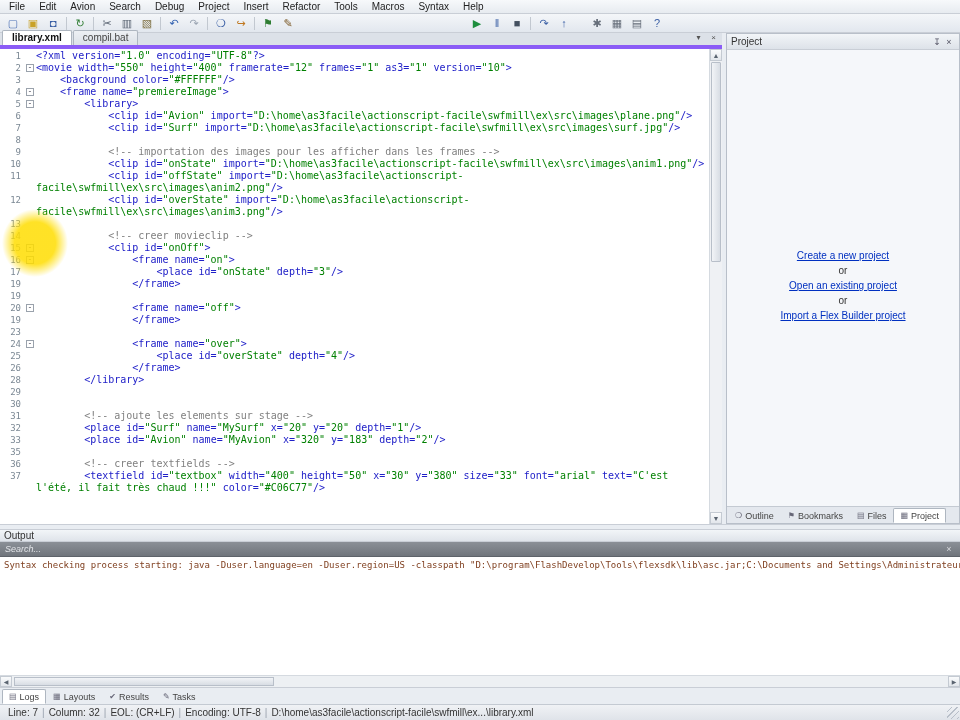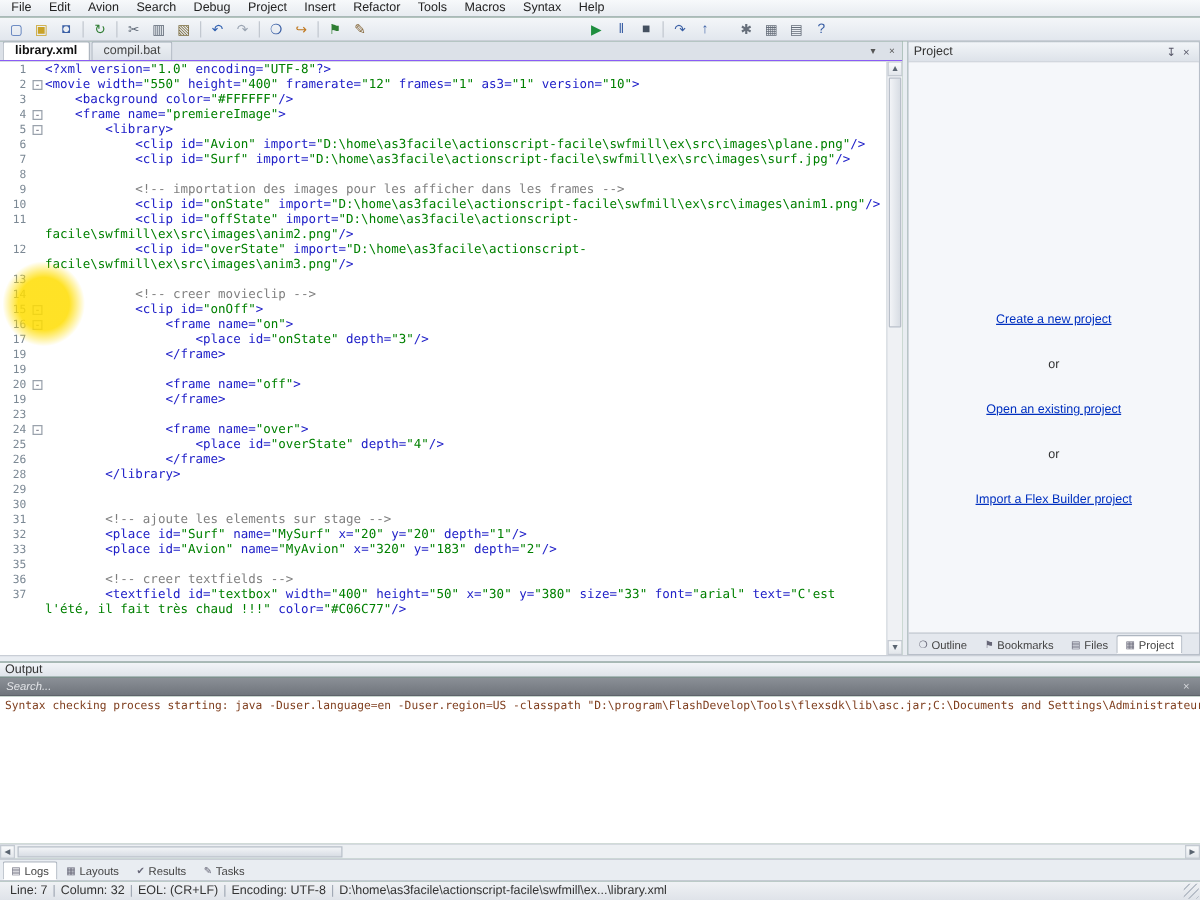--- a/index.html
+++ b/index.html
@@ -1,32 +1,32 @@
 <!DOCTYPE html>
 <html style="--tok-tag: #2020C8; --tok-value: #008000; --tok-comment: #808080; --link: #0030C0; --highlight: #FFDD00; --output-text: #804020; --line-number: #7B8894;"><head>
 <meta charset="utf-8">
 <style>
   *{box-sizing:border-box;margin:0;padding:0}
   html,body{width:960px;height:720px;overflow:hidden}
   body{font-family:"Liberation Sans",sans-serif;background:#fff}
-  .app{width:960px;height:720px;display:flex;flex-direction:column;background:#14532d;font-size:10px;color:#222}
+  .app{width:960px;height:720px;display:flex;flex-direction:column;background:#f97316;font-size:10px;color:#222}
 
   
   .menubar{height:14px;display:flex;align-items:center;background:linear-gradient(#F7F9FB,#E7EBF0);border-bottom:1px solid #C9CED6;padding-left:2px}
   .menu-item{padding:0 7px;line-height:13px;color:#222}
 
   
   .toolbar{height:19px;display:flex;align-items:center;background:linear-gradient(#F4F6F9,#E2E7EE);border-bottom:1px solid #C9CED6;padding-left:3px}
   .tb-icon{width:18px;height:16px;display:inline-flex;align-items:center;justify-content:center;font-size:11px;margin:0 1px;border:1px solid transparent;border-radius:2px}
   .tb-sep{width:1px;height:13px;background:#C2C8D0;margin:0 3px;display:inline-block}
 
   
   .content-row{height:491px;display:flex}
   .left-col{flex:1;display:flex;flex-direction:column;min-width:0}
-  .tabbar{height:16px;background:#DCE1E8;border-bottom:1px solid #8b5cf6;display:flex;align-items:flex-end;padding:1px 2px 0}
+  .tabbar{height:16px;background:#DCE1E8;border-bottom:4px solid #8b5cf6;display:flex;align-items:flex-end;padding:1px 2px 0}
   .tab{padding:1px 9px 2px;font-size:10px;color:#444;border:1px solid #AEB6C0;border-bottom:none;background:linear-gradient(#EDF0F4,#DCE1E8);margin-right:1px;border-radius:2px 2px 0 0;line-height:11px}
   .tab.active{background:#FFF;font-weight:bold;color:#111}
   .tab-ctrls{margin-left:auto;display:flex;gap:2px;padding-bottom:2px}
   .tab-btn{width:13px;height:12px;font-size:8px;display:inline-flex;align-items:center;justify-content:center;color:#555}
 
   
   .editor{flex:1;background:#FFF;position:relative;overflow:hidden}
   .ed-lines{position:absolute;left:0;top:1px;right:13px;font-family:"DejaVu Sans Mono",monospace;font-size:10px;line-height:12px}
   .line{display:flex}
   .ln{width:24px;text-align:right;padding-right:3px;color:var(--line-number,#7B8894);flex:none;font-size:9px;line-height:12px}
@@ -42,21 +42,21 @@
   .sb-thumb{position:absolute;left:1px;right:1px;top:13px;height:200px;background:linear-gradient(90deg,#F2F4F7,#D8DDE4);border:1px solid #B8BFC9;border-radius:1px}
   .blob{position:absolute;left:2px;top:160px;width:66px;height:68px;opacity:.85;background:radial-gradient(closest-side,var(--highlight,#FFDD00),var(--highlight,#FFDD00) 62%,transparent);pointer-events:none}
 
   .vsplitter{width:4px;background:#E9EDF2}
 
   
   .side-panel{width:234px;display:flex;flex-direction:column;background:#F3F5F8;border:1px solid #B8BFC9}
   .panel-header{height:16px;display:flex;align-items:center;background:linear-gradient(#F2F5F8,#DDE2E9);border-bottom:1px solid #C9CED6;padding:0 4px}
   .panel-title{flex:1;font-size:10px;color:#333}
   .panel-hbtn{width:12px;text-align:center;font-size:9px;color:#556}
-  .panel-body{flex:1;display:flex;flex-direction:column;align-items:center;padding-top:200px;gap:25px;background:#F5F7FA}
+  .panel-body{flex:1;display:flex;flex-direction:column;align-items:center;padding-top:200px;gap:4px;background:#F5F7FA}
   .plink{color:var(--link,#0030C0);text-decoration:underline;font-size:10px;cursor:pointer}
   .ptext{font-size:10px;color:#333}
   .panel-tabs{height:17px;display:flex;align-items:stretch;background:#E4E8EE;border-top:1px solid #C4CAD2;padding:1px 1px 0}
   .ptab{display:flex;align-items:center;gap:3px;padding:0 6px;font-size:9px;color:#444;border:1px solid transparent}
   .ptab.active{background:#FFF;border-color:#AEB6C0;border-bottom-color:#FFF;border-radius:2px 2px 0 0}
   .ptab .g{font-size:8px;color:#667}
 
   
   .hsplitter{height:5px;background:#E9EDF2;border-top:1px solid #C9CED6}
   .output-header{height:13px;background:linear-gradient(#F2F5F8,#DFE4EA);border-top:1px solid #C9CED6;border-bottom:1px solid #C9CED6;display:flex;align-items:center;padding:0 4px;font-size:10px;color:#333}

